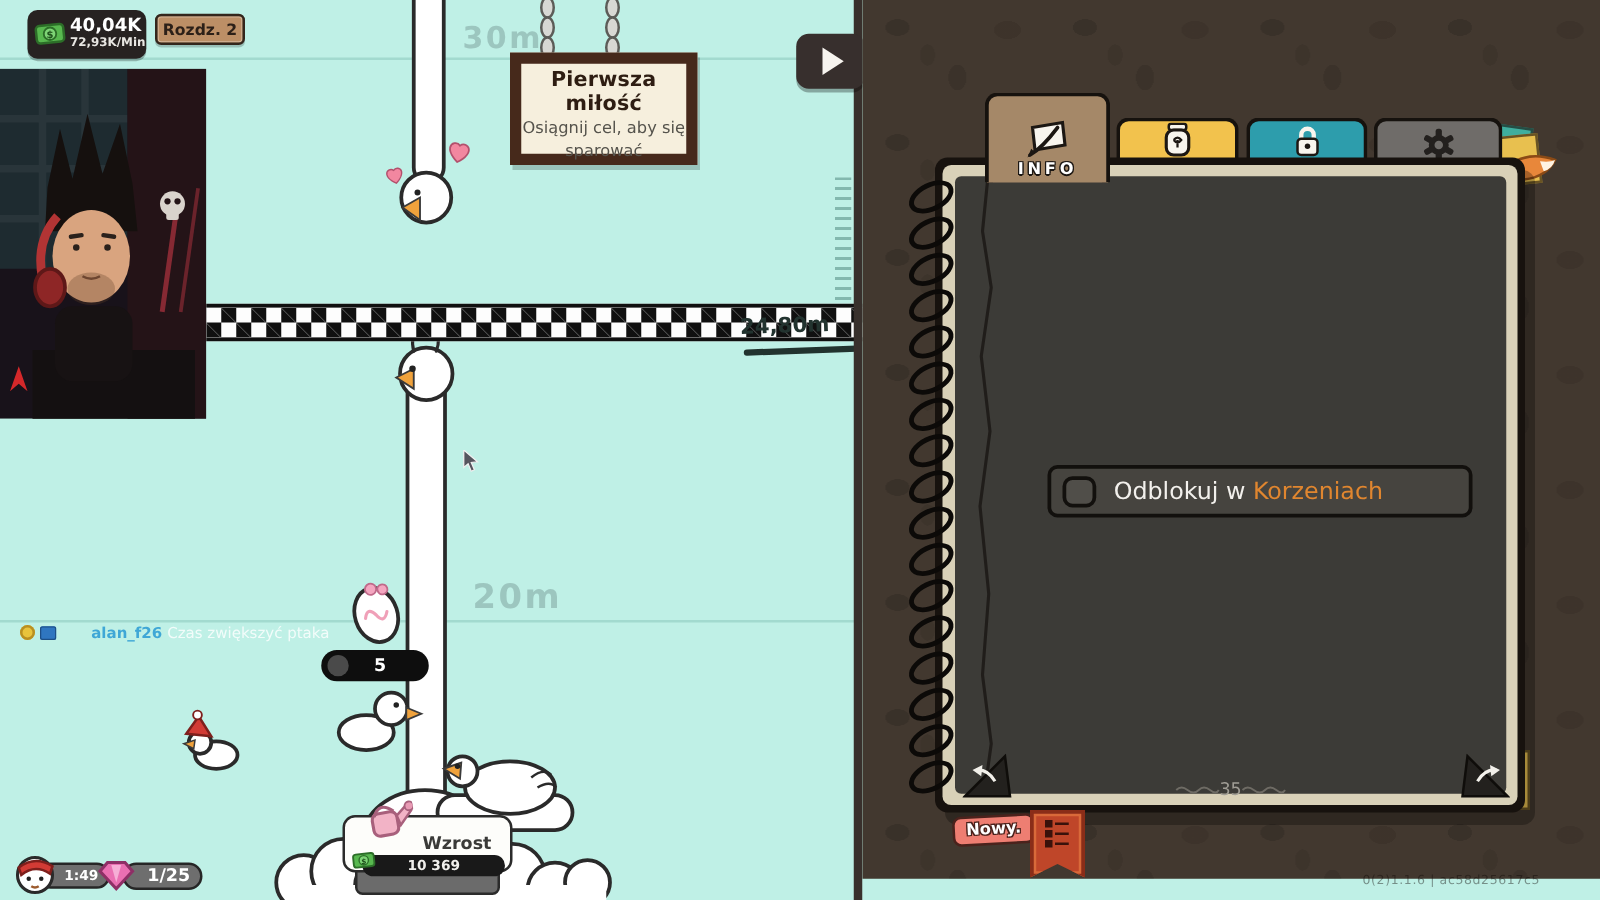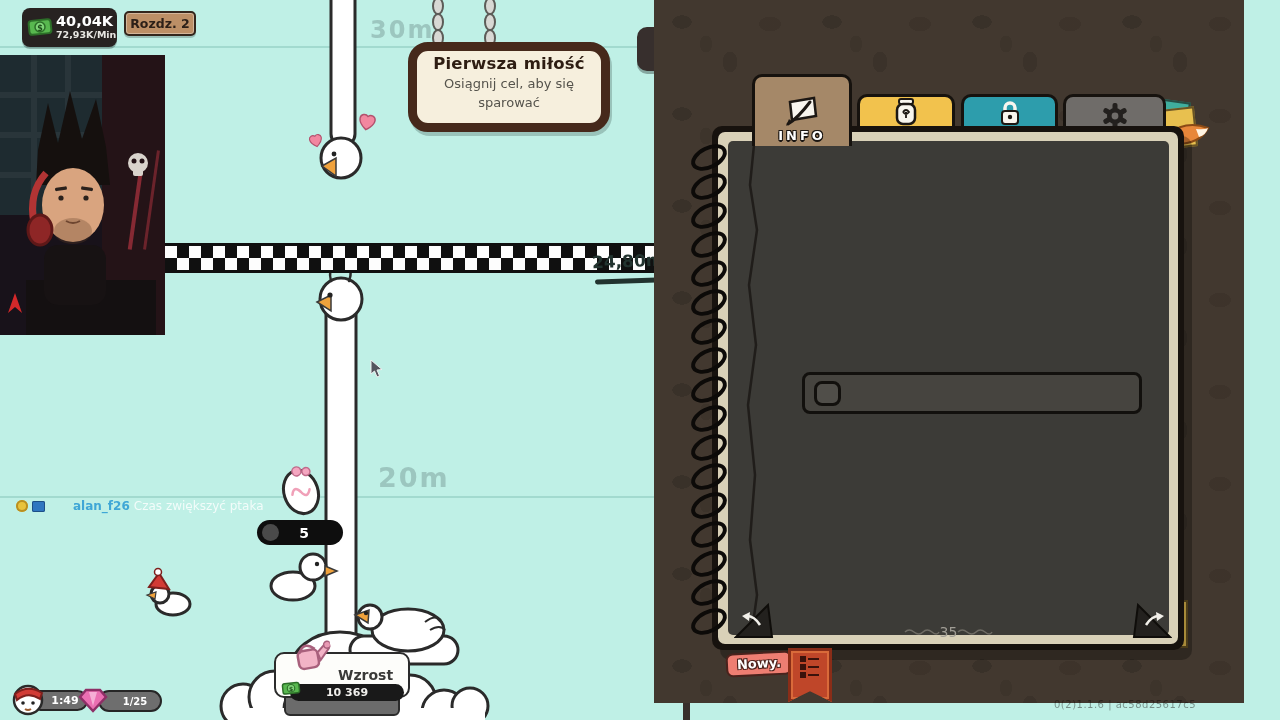--- a/index.html
+++ b/index.html
@@ -17,22 +17,22 @@
   .checker{position:absolute;left:165px;top:243px;width:525px;height:30px;
     border-top:3px solid #101010;border-bottom:3px solid #101010;box-sizing:border-box;
     background-image:linear-gradient(45deg,#101010 25%,transparent 25%,transparent 75%,#101010 75%),
       linear-gradient(45deg,#101010 25%,#fdfdfd 25%,#fdfdfd 75%,#101010 75%);
     background-size:24px 24px;background-position:0 0,12px 12px;background-color:#fdfdfd;}
   .height-label{position:absolute;left:592px;top:251px;font-size:17px;font-weight:bold;color:#22332f;transform:rotate(-2deg);}
   .height-underline{position:absolute;left:595px;top:278px;width:93px;height:5px;background:#22332f;border-radius:3px;transform:rotate(-2deg);}
 
   .chain{position:absolute;top:0;}
 
-  .sign{position:absolute;left:408px;top:42px;width:202px;height:90px;box-sizing:border-box;
-    background:#f6efdd;border:9px solid #46291b;border-radius:20px;box-shadow:2px 4px 0 rgba(40,60,55,.25);
+  .sign{position:absolute;left:408px;top:42px;width:150px;height:90px;box-sizing:border-box;
+    background:#f6efdd;border:9px solid #46291b;border-radius:0;box-shadow:2px 4px 0 rgba(40,60,55,.25);
     text-align:center;}
   .sign-title{font-size:16.5px;font-weight:800;color:#2e1d12;margin-top:3px;letter-spacing:.2px;}
   .sign-sub{font-size:13px;color:#55534c;line-height:1.45;margin-top:2px;}
 
   .play-btn{position:absolute;left:637px;top:27px;width:55px;height:44px;background:#372f2d;border-radius:10px;
     box-shadow:0 3px 0 rgba(0,0,0,.3);cursor:pointer;}
   .play-btn .tri{position:absolute;left:21px;top:11px;width:0;height:0;
     border-left:17px solid #f7f4ef;border-top:11px solid transparent;border-bottom:11px solid transparent;}
 
   .money-pill{position:absolute;left:22px;top:8px;width:95px;height:39px;background:#272221;border-radius:8px;
@@ -71,21 +71,21 @@
   .timer-group{position:absolute;left:12px;top:682px;}
   .hud-pill{position:absolute;background:#6e6e6e;border:2px solid #262626;border-radius:12px;box-sizing:border-box;
     color:#fff;font-weight:bold;display:flex;align-items:center;justify-content:center;}
   .mini-icon{position:absolute;z-index:2;}
 
   .cursor-arrow{position:absolute;left:370px;top:360px;}
 
   .webcam{position:absolute;left:0;top:55px;width:165px;height:280px;}
 
   
-  .panel{position:absolute;left:654px;top:0;width:590px;height:703px;background-color:#42382f;
+  .panel{position:absolute;left:690px;top:0;width:590px;height:703px;background-color:#42382f;
     background-image:
       radial-gradient(ellipse 16px 11px at 28px 22px,rgba(0,0,0,.13) 60%,transparent 61%),
       radial-gradient(ellipse 12px 17px at 76px 62px,rgba(0,0,0,.11) 60%,transparent 61%),
       radial-gradient(ellipse 18px 12px at 116px 24px,rgba(20,10,5,.10) 60%,transparent 61%),
       radial-gradient(ellipse 10px 14px at 52px 44px,rgba(0,0,0,.08) 60%,transparent 61%);
     background-size:150px 92px;}
   .panel .abs{position:absolute;}
   
 
   .sheet{position:absolute;border:2px solid rgba(20,12,8,.6);}
@@ -292,21 +292,21 @@
       <div class="hud-pill" style="left:18px;top:8px;width:58px;height:21px;font-size:11px;padding-left:12px">1:49</div>
       <svg class="mini-icon" style="left:0;top:0" width="34" height="36" viewBox="0 0 34 36">
         <circle cx="16" cy="18" r="14" fill="#ffffff" stroke="#2a2a2a" stroke-width="2.5"></circle>
         <path d="M3 12 Q16 2 30 11 L28 17 Q16 9 5 18 Z" fill="#d23b35" stroke="#7e1f1c" stroke-width="2"></path>
         <circle cx="11" cy="21" r="1.8" fill="#222"></circle>
           <circle cx="21" cy="21" r="1.8" fill="#222"></circle>
         <path d="M13 27 q3 2 6 0" fill="none" stroke="#9c5b2e" stroke-width="2"></path>
       </svg>
     </div>
     <div class="timer-group" style="left:78px">
-      <div class="hud-pill" style="left:20px;top:8px;width:64px;height:22px;font-size:10px;padding-left:10px">1/25</div>
+      <div class="hud-pill" style="left:20px;top:8px;width:64px;height:22px;font-size:14px;padding-left:10px">1/25</div>
       <svg class="mini-icon" style="left:0;top:2px" width="30" height="30" viewBox="0 0 30 30">
         <polygon points="8,6 22,6 28,13 15,27 2,13" fill="#ea6fb2" stroke="#8e2f66" stroke-width="2.5"></polygon>
         <polygon points="11,8 19,8 15,22" fill="#f6aed6"></polygon>
       </svg>
     </div>
 
     <svg class="webcam" viewBox="0 0 165 280">
       <rect width="165" height="280" fill="#18121a"></rect>
       <rect x="0" y="0" width="102" height="160" fill="#1e2b30"></rect>
       <path d="M0 40 H102 M0 80 H102 M0 120 H102 M34 0 V160 M68 0 V160" stroke="rgba(255,255,255,0.05)" stroke-width="6"></path>
@@ -411,20 +411,23 @@
         <i class="ring" style="top:319px"></i>
       <i class="ring" style="top:348px"></i>
         <i class="ring" style="top:377px"></i>
         <i class="ring" style="top:406px"></i>
       <i class="ring" style="top:435px"></i>
         <i class="ring" style="top:464px"></i>
     </div>
 
     <div class="abs unlock-bar">
       <span class="unlock-check"></span>
+      <span class="unlock-text">
+        <span>Odblokuj w </span><span class="unlock-highlight">Korzeniach</span>
+      </span>
     </div>
 
     <div class="abs page-footer">
       <svg width="36" height="8" viewBox="0 0 36 8">
         <path d="M1 4 q4 -4 9 0 t9 0 t9 0 t7 0" fill="none" stroke="#6e6b64" stroke-width="1.5"></path>
       </svg>
       <span class="page-num">35</span>
       <svg width="36" height="8" viewBox="0 0 36 8">
         <path d="M1 4 q4 -4 9 0 t9 0 t9 0 t7 0" fill="none" stroke="#6e6b64" stroke-width="1.5"></path>
       </svg>

